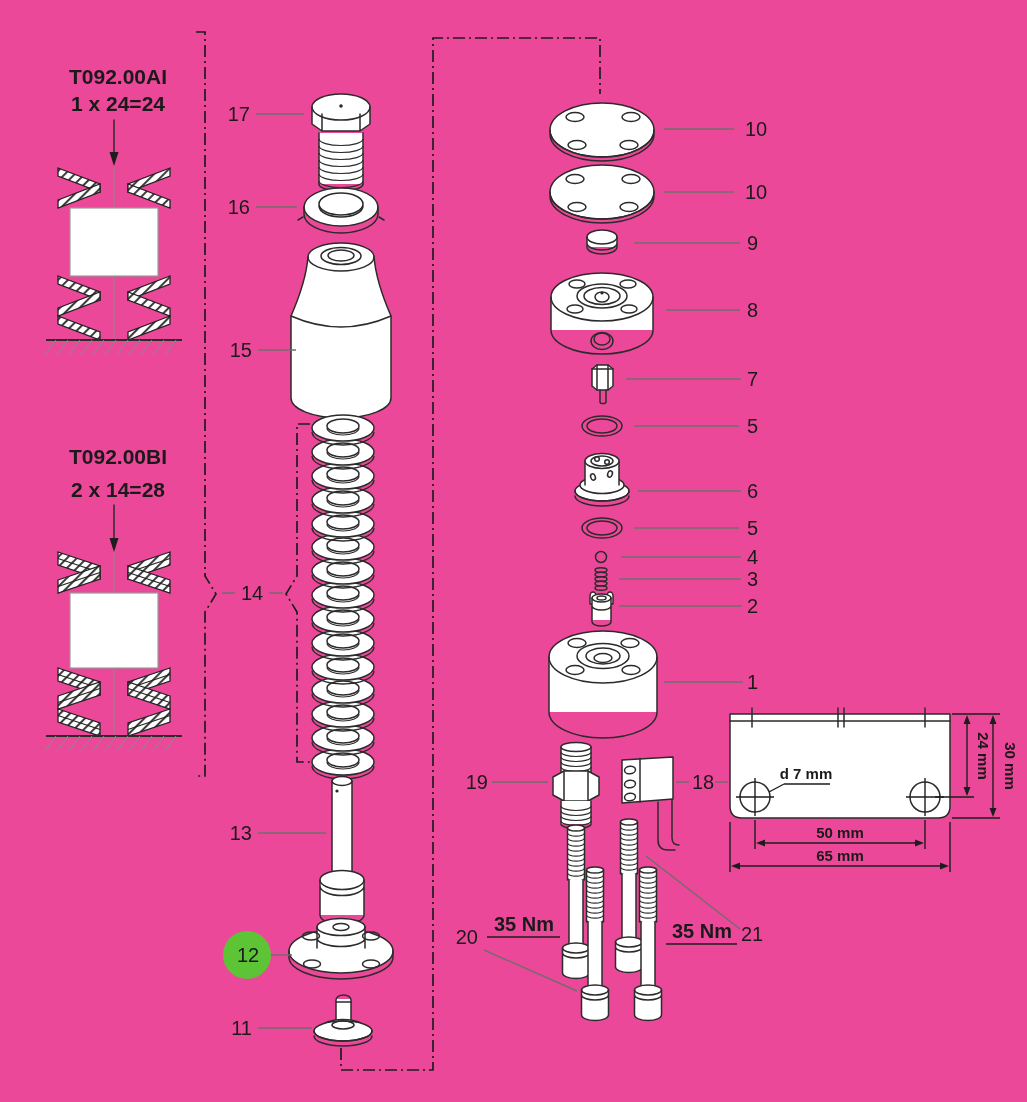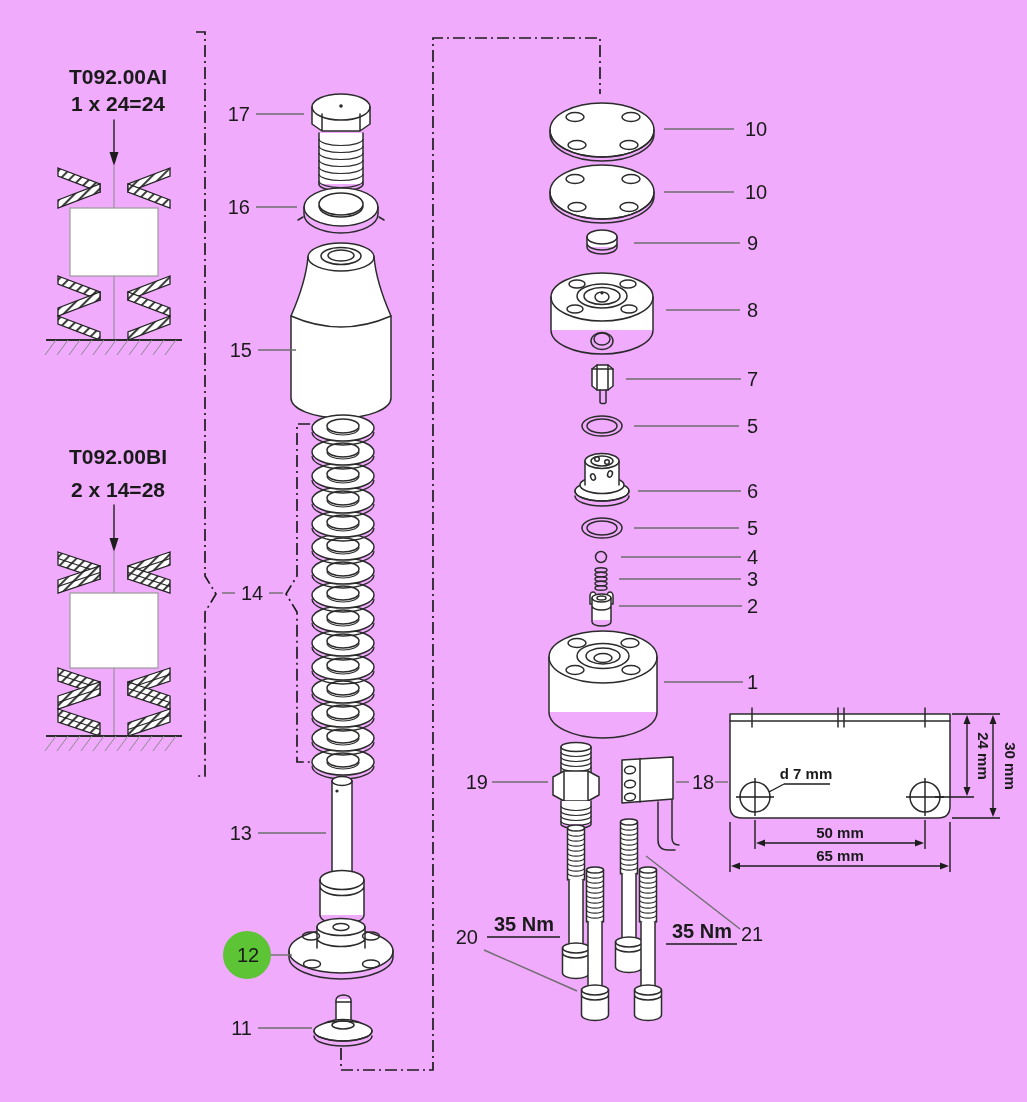--- a/index.html
+++ b/index.html
@@ -1,16 +1,16 @@
 <!DOCTYPE html>
 <html><head>
 <meta charset="utf-8">
 <style>
   html,body{margin:0;padding:0;background:#ffffff;}
-  .canvas{position:relative;width:1027px;height:1102px;background:#f0abfc;overflow:hidden;}
+  .canvas{position:relative;width:1027px;height:1102px;background:#ec4899;overflow:hidden;}
   svg{display:block;}
   text{font-family:"Liberation Sans","DejaVu Sans",sans-serif;fill:#1a1a1a;}
   .note{font-size:21px;font-weight:600;}
   .plabel{font-size:20px;font-weight:500;}
   .torque{font-size:20px;font-weight:600;}
   .dim{font-size:15px;font-weight:600;}
   .part{stroke:#2b2b2b;stroke-width:1.5;fill:none;stroke-linecap:round;stroke-linejoin:round;}
   .fillw{fill:#ffffff;}
   .leader{stroke:#6e6e6e;stroke-width:1.4;fill:none;}
   .dashdot{stroke:#1d1d1d;stroke-width:1.7;fill:none;stroke-dasharray:12 4 2 4;}

